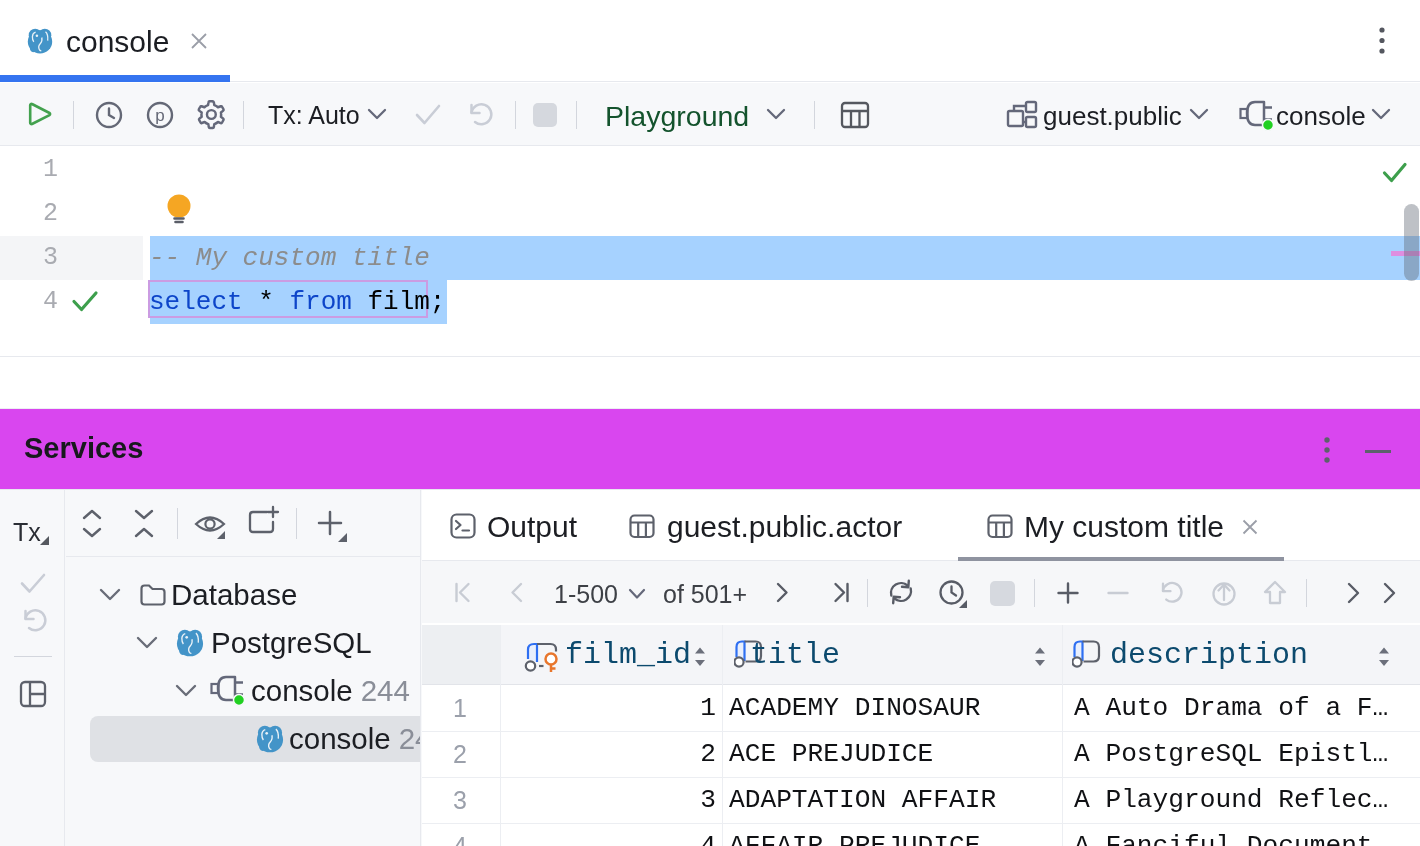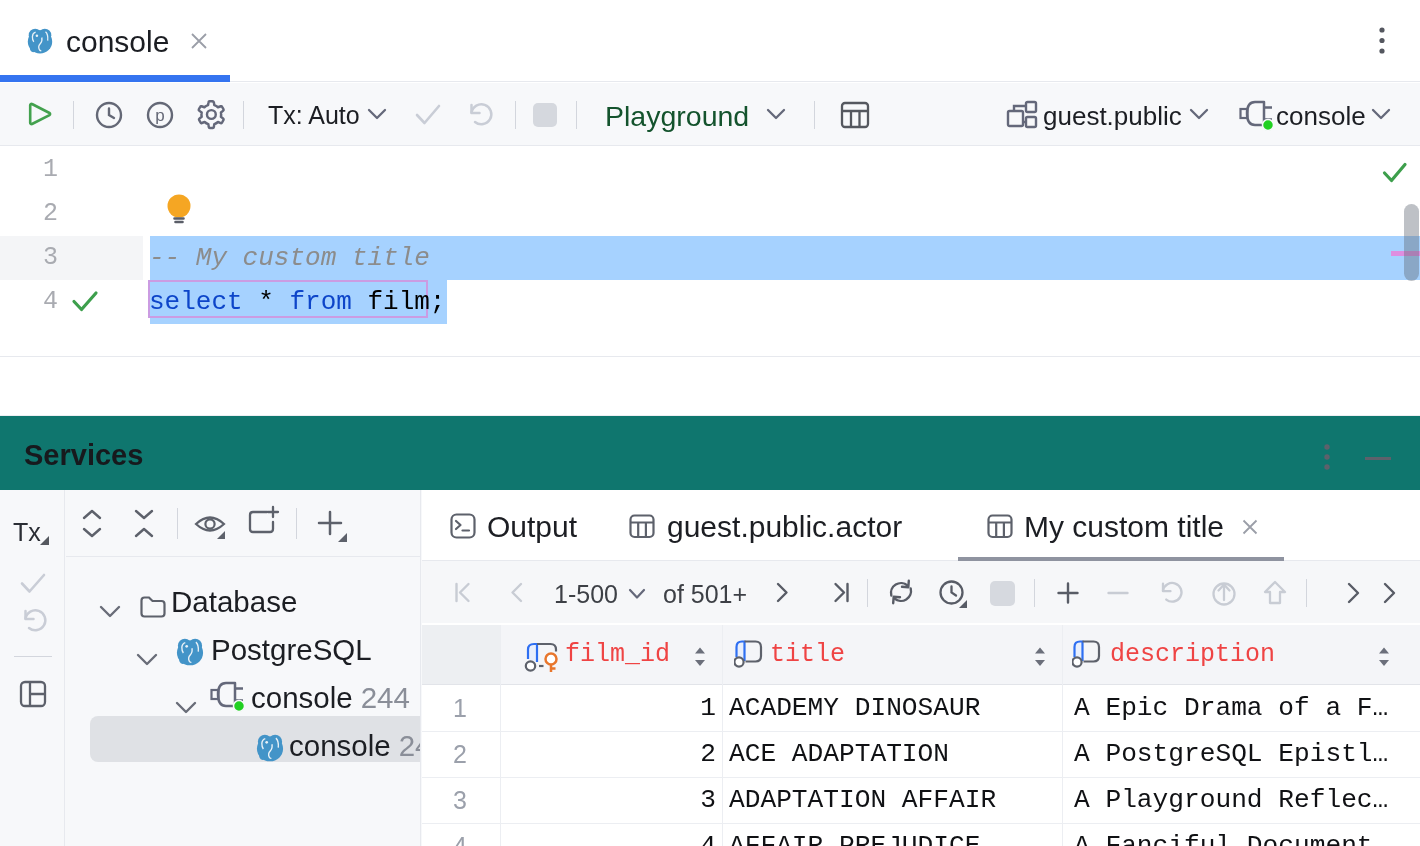--- a/index.html
+++ b/index.html
@@ -21,48 +21,48 @@
 
   
   #editor { left:0; top:147px; width:1420px; height:210px; background:#fff;
     border-bottom:1px solid #e7e9ee; }
   .lnum { position:absolute; width:58px; text-align:right; font-family:"Liberation Mono",monospace;
     font-size:25px; color:#a9abb1; line-height:44px; height:44px; }
   .codeline { position:absolute; left:149px; font-family:"Liberation Mono",monospace;
     font-size:26px; line-height:44px; height:44px; color:#000; white-space:pre; }
   .kw { color:#0d45c9; }
   .cmt { color:#8c8c8c; font-style:italic; }
-  #svc-header { left:0; top:408px; width:1420px; height:82px; background:#0f766e;
-    border-top:1px solid #eceef2; border-bottom:1px solid #e7e9ee;margin-top:7px; }
+  #svc-header { left:0; top:408px; width:1420px; height:82px; background:#d946ef;
+    border-top:1px solid #eceef2; border-bottom:1px solid #e7e9ee; }
   #svc-title { left:24px; top:23px; font-size:29px; font-weight:bold; color:#17191d; }
 
   
   #svc-body { left:0; top:490px; width:1420px; height:356px; background:#f7f8fa; }
   #leftstrip { left:0; top:0; width:65px; height:356px; background:#f7f8fa;
     border-right:1px solid #e7e9ee; }
   #treepanel { left:66px; top:0; width:355px; height:356px; background:#f7f8fa;
     border-right:1px solid #e7e9ee; }
   #treebar { left:0; top:0; width:355px; height:67px; border-bottom:1px solid #e7e9ee; }
-  .treerow { position:absolute; height:48px; display:flex; align-items:flex-end; white-space:nowrap;
+  .treerow { position:absolute; height:48px; display:flex; align-items:center; white-space:nowrap;
     font-size:29.5px; color:#1c1e23; }
   .cnt { color:#8a8e98; margin-left:8px; }
   .treerow svg { flex:none; }
   #treepanel { overflow:hidden; }
   #rightpanel { left:422px; top:0; width:998px; height:356px; background:#fff; }
 
   
   .gridline-h { position:absolute; background:#eceef2; height:1px; }
   .gridline-v { position:absolute; background:#eceef2; width:1px; }
   .cell { position:absolute; font-family:"Liberation Mono",monospace; font-size:26.2px;
     color:#101114; white-space:pre; }
   .rownum { position:absolute; font-size:25px; color:#9ba0ab; text-align:right; }
   .tabtxt { top:20px; font-size:30px; color:#1c1e23; }
   .pgrtxt { top:90px; font-size:25px; color:#3d4046; }
   .hdrtxt { top:136px; height:58px; line-height:58px; font-family:"Liberation Mono",monospace;
-    font-size:25px; color:#ef4444; }
+    font-size:30px; color:#0c4a6e; }
 </style>
 </head>
 <body>
 <div id="app">
 
   <div id="tabbar" class="abs">
     <svg class="abs" style="left:26px; top:27px;" width="28" height="28" viewBox="0 0 28 28" id="pg-tab">
         <g fill="#4394c8">
           <circle cx="9.2" cy="8.2" r="6.5"></circle>
           <circle cx="18.8" cy="8.2" r="6.5"></circle>
@@ -381,21 +381,21 @@
       <div class="abs hdrtxt" style="left:143px;">film_id</div>
       <svg class="abs sorticon" style="left:270px; top:156px;" width="16" height="22" viewBox="0 0 16 22">
           <path d="M8 1.5 L13 7.5 H3 Z" fill="#6b6f7b"></path>
           <path d="M3 14 H13 L8 20 Z" fill="#6b6f7b"></path>
         </svg>
       <svg class="abs colicon" style="left:312px; top:148px;" width="30" height="30" viewBox="0 0 30 30">
           <path d="M10.5 23 V3.5 H8 Q2.5 3.5 2.5 9 V19" fill="#e9effc" stroke="#2e6ff2" stroke-width="2.2"></path>
           <path d="M10.5 3.5 H21.5 Q27 3.5 27 9 V18 Q27 23.5 21.5 23.5 H11.5" fill="none" stroke="#5d616b" stroke-width="2.2"></path>
           <circle cx="5" cy="24" r="4.6" fill="#fff" stroke="#5d616b" stroke-width="2.2"></circle>
         </svg>
-      <div class="abs hdrtxt" style="left:348px;font-family:Liberation Mono, monospace;">title</div>
+      <div class="abs hdrtxt" style="left:328px;font-family:Liberation Mono, monospace;">title</div>
       <svg class="abs sorticon" style="left:610px; top:156px;" width="16" height="22" viewBox="0 0 16 22">
           <path d="M8 1.5 L13 7.5 H3 Z" fill="#6b6f7b"></path>
           <path d="M3 14 H13 L8 20 Z" fill="#6b6f7b"></path>
         </svg>
       <svg class="abs colicon" style="left:650px; top:148px;" width="30" height="30" viewBox="0 0 30 30">
           <path d="M10.5 23 V3.5 H8 Q2.5 3.5 2.5 9 V19" fill="#e9effc" stroke="#2e6ff2" stroke-width="2.2"></path>
           <path d="M10.5 3.5 H21.5 Q27 3.5 27 9 V18 Q27 23.5 21.5 23.5 H11.5" fill="none" stroke="#5d616b" stroke-width="2.2"></path>
           <circle cx="5" cy="24" r="4.6" fill="#fff" stroke="#5d616b" stroke-width="2.2"></circle>
         </svg>
       <div class="abs hdrtxt" style="left:688px;">description</div>
@@ -412,23 +412,23 @@
       <div class="gridline-h" style="left:0; top:333px; width:998px;"></div>
       <div class="rownum" style="left:0; top:195px; width:45px; line-height:46px;">1</div>
       <div class="rownum" style="left:0; top:241px; width:45px; line-height:46px;">2</div>
       <div class="rownum" style="left:0; top:287px; width:45px; line-height:46px;">3</div>
       <div class="rownum" style="left:0; top:333px; width:45px; line-height:46px;">4</div>
       <div class="cell" style="left:78px; top:195px; width:216px; line-height:46px; text-align:right;">1</div>
       <div class="cell" style="left:78px; top:241px; width:216px; line-height:46px; text-align:right;">2</div>
       <div class="cell" style="left:78px; top:287px; width:216px; line-height:46px; text-align:right;">3</div>
       <div class="cell" style="left:78px; top:333px; width:216px; line-height:46px; text-align:right;">4</div>
       <div class="cell" style="left:307px; top:195px; line-height:46px;">ACADEMY DINOSAUR</div>
-      <div class="cell" style="left:307px; top:241px; line-height:46px;">ACE ADAPTATION</div>
+      <div class="cell" style="left:307px; top:241px; line-height:46px;">ACE PREJUDICE</div>
       <div class="cell" style="left:307px; top:287px; line-height:46px;">ADAPTATION AFFAIR</div>
       <div class="cell" style="left:307px; top:333px; line-height:46px;">AFFAIR PREJUDICE</div>
-      <div class="cell" style="left:652px; top:195px; line-height:46px;">A Epic Drama of a F…</div>
+      <div class="cell" style="left:652px; top:195px; line-height:46px;">A Auto Drama of a F…</div>
       <div class="cell" style="left:652px; top:241px; line-height:46px;">A PostgreSQL Epistl…</div>
       <div class="cell" style="left:652px; top:287px; line-height:46px;">A Playground Reflec…</div>
       <div class="cell" style="left:652px; top:333px; line-height:46px;">A Fanciful Document…</div>
     </div>
   </div>
 
 </div>
 
 </body></html>

